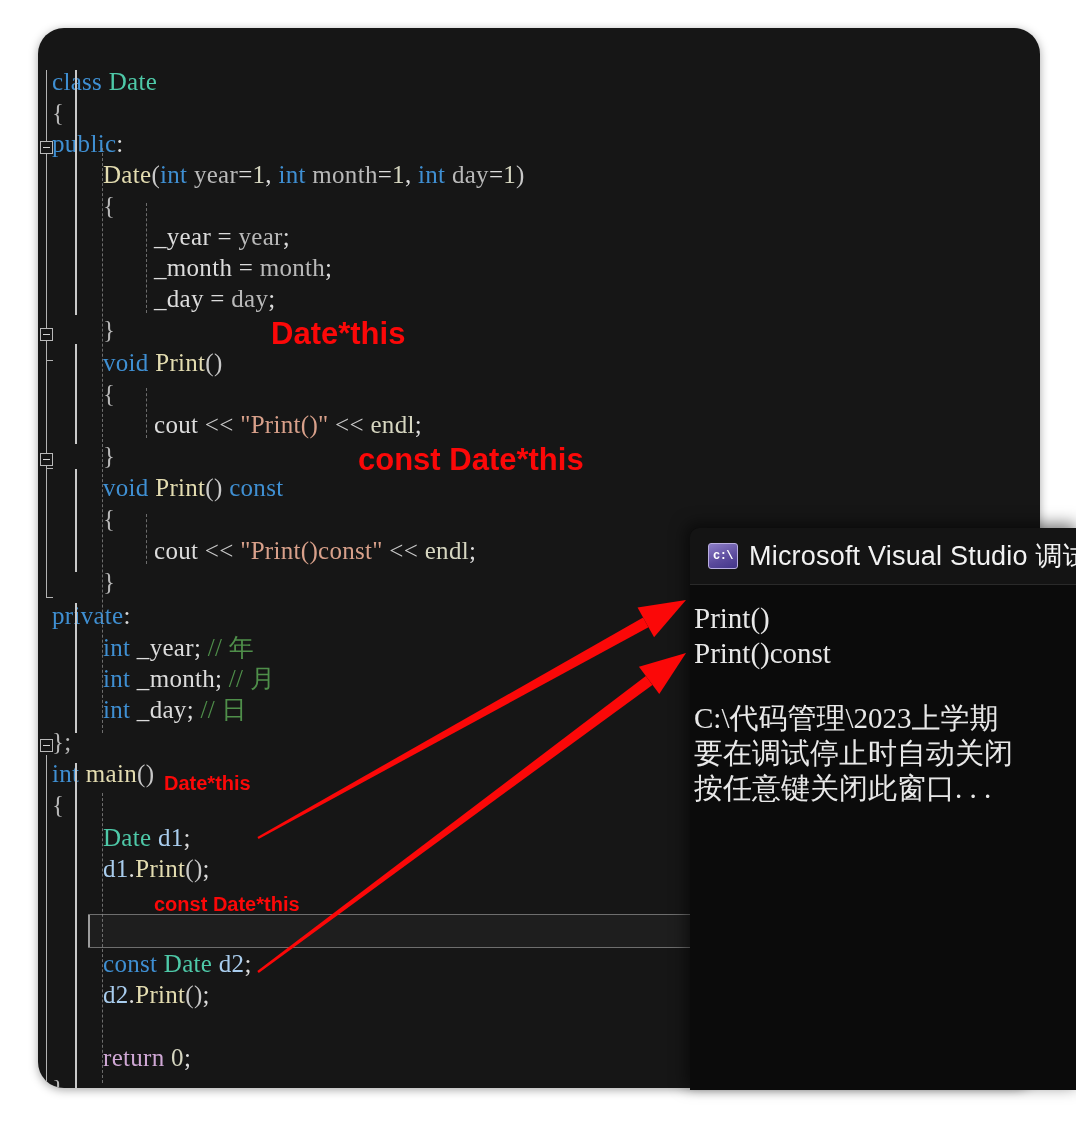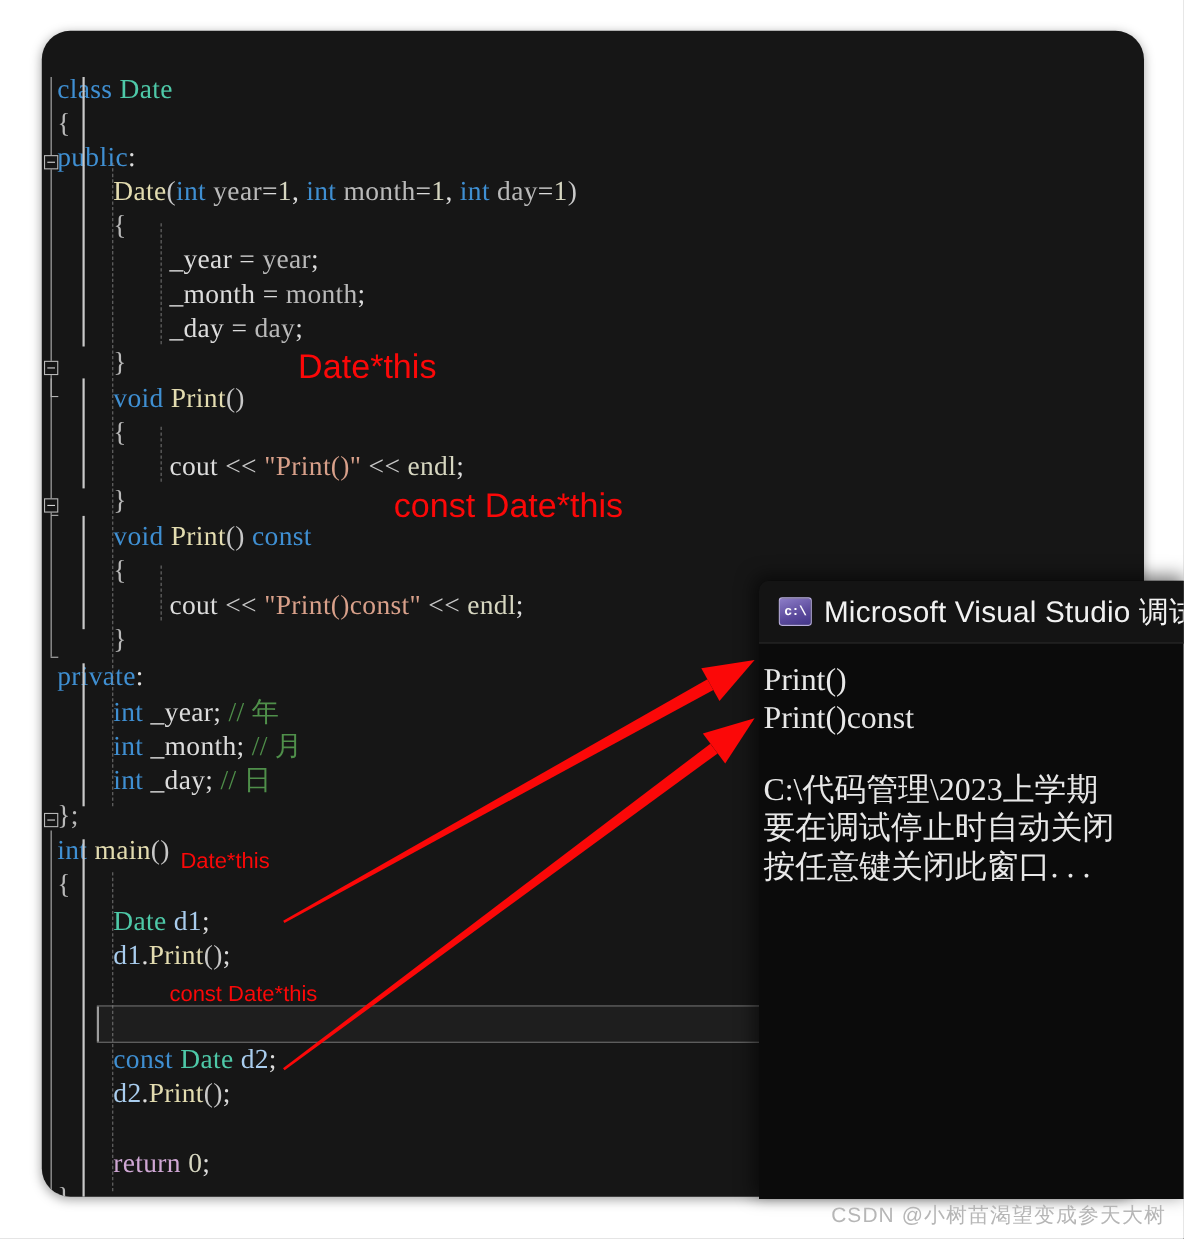--- a/index.html
+++ b/index.html
@@ -120,21 +120,21 @@
   .cmt     { color: #4f8f4a; }          
   .var     { color: #a9cdee; }          
   .mac     { color: #cfa7d4; }          
   .punct   { color: #c8c8c8; }
 
   
   .annot {
     position: absolute;
     color: #fb0808;
     font-family: "Liberation Sans", sans-serif;
-    font-weight: 400;
+    font-weight: 700;
     white-space: pre;
   }
 
   
   #highlight-line {
     position: absolute;
     left: 50px;
     top: 886px;
     width: 640px;
     height: 34px;
@@ -287,19 +287,18 @@
       <g>
         <polygon points="258.5831875717838,839.0487574820314 257.4168124282162,836.9512425179686 643.1246868181197,617.5487184590694 648.4705728928047,627.1623287110241" fill="#fb0808"></polygon>
         <polygon points="686,600 654.0594537890664,637.2129212471585 637.535805921858,607.498125922935" fill="#fb0808"></polygon>
       </g>
       <g>
         <polygon points="258.71711929640725,972.962153789537 257.28288070359275,971.037846210463 645.830641292549,676.0797014935663 652.4042348429487,684.899444564322" fill="#fb0808"></polygon>
         <polygon points="686,653 659.2766281001848,694.1200850473848 638.9582480353129,666.8590610105035" fill="#fb0808"></polygon>
       </g>
     </svg>
 
-  <div id="watermark">CSDN @小树苗渴望变成参天大树</div>
 
 <div class="annot" style="left: 271px; top: 316px; font-size: 31px; color: rgb(251, 8, 8);">Date*this</div>
     <div class="annot" style="left: 358px; top: 442px; font-size: 31px; color: rgb(251, 8, 8);">const Date*this</div>
     <div class="annot" style="left: 164px; top: 772px; font-size: 20px; color: rgb(251, 8, 8);">Date*this</div>
     <div class="annot" style="left: 154px; top: 893px; font-size: 20px; color: rgb(251, 8, 8);">const Date*this</div>
   </div>
 
 </body></html>

